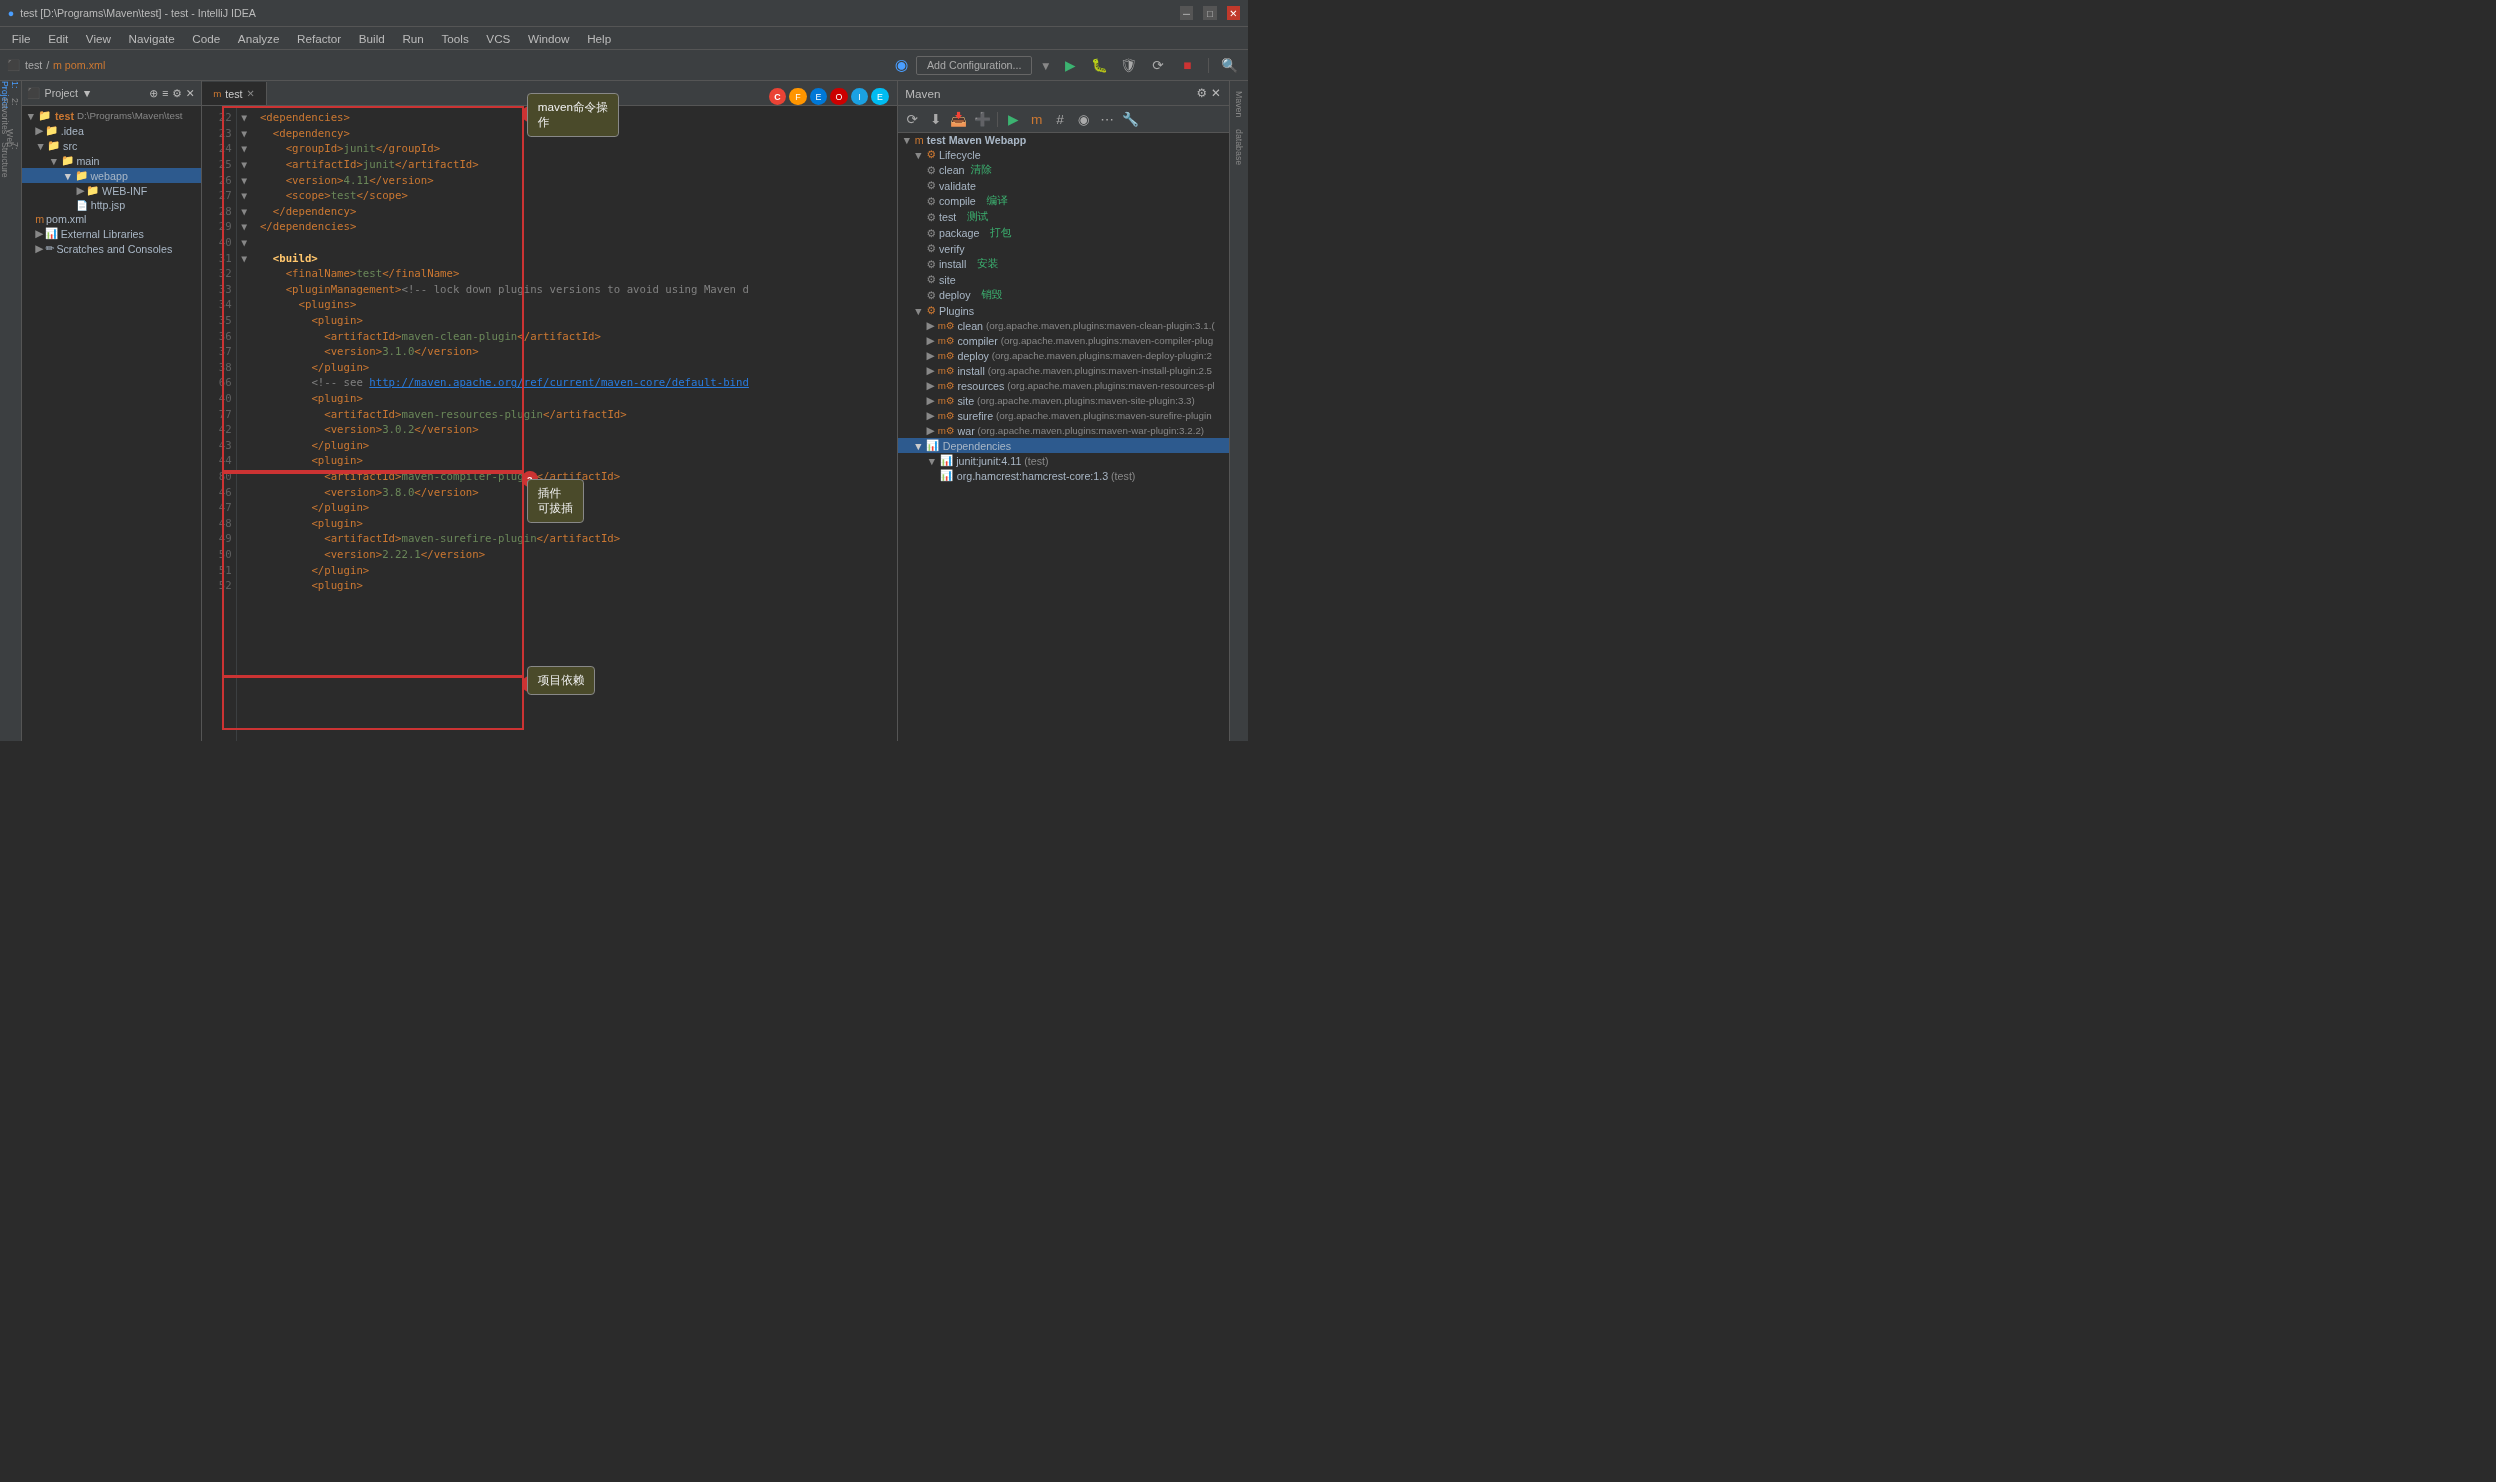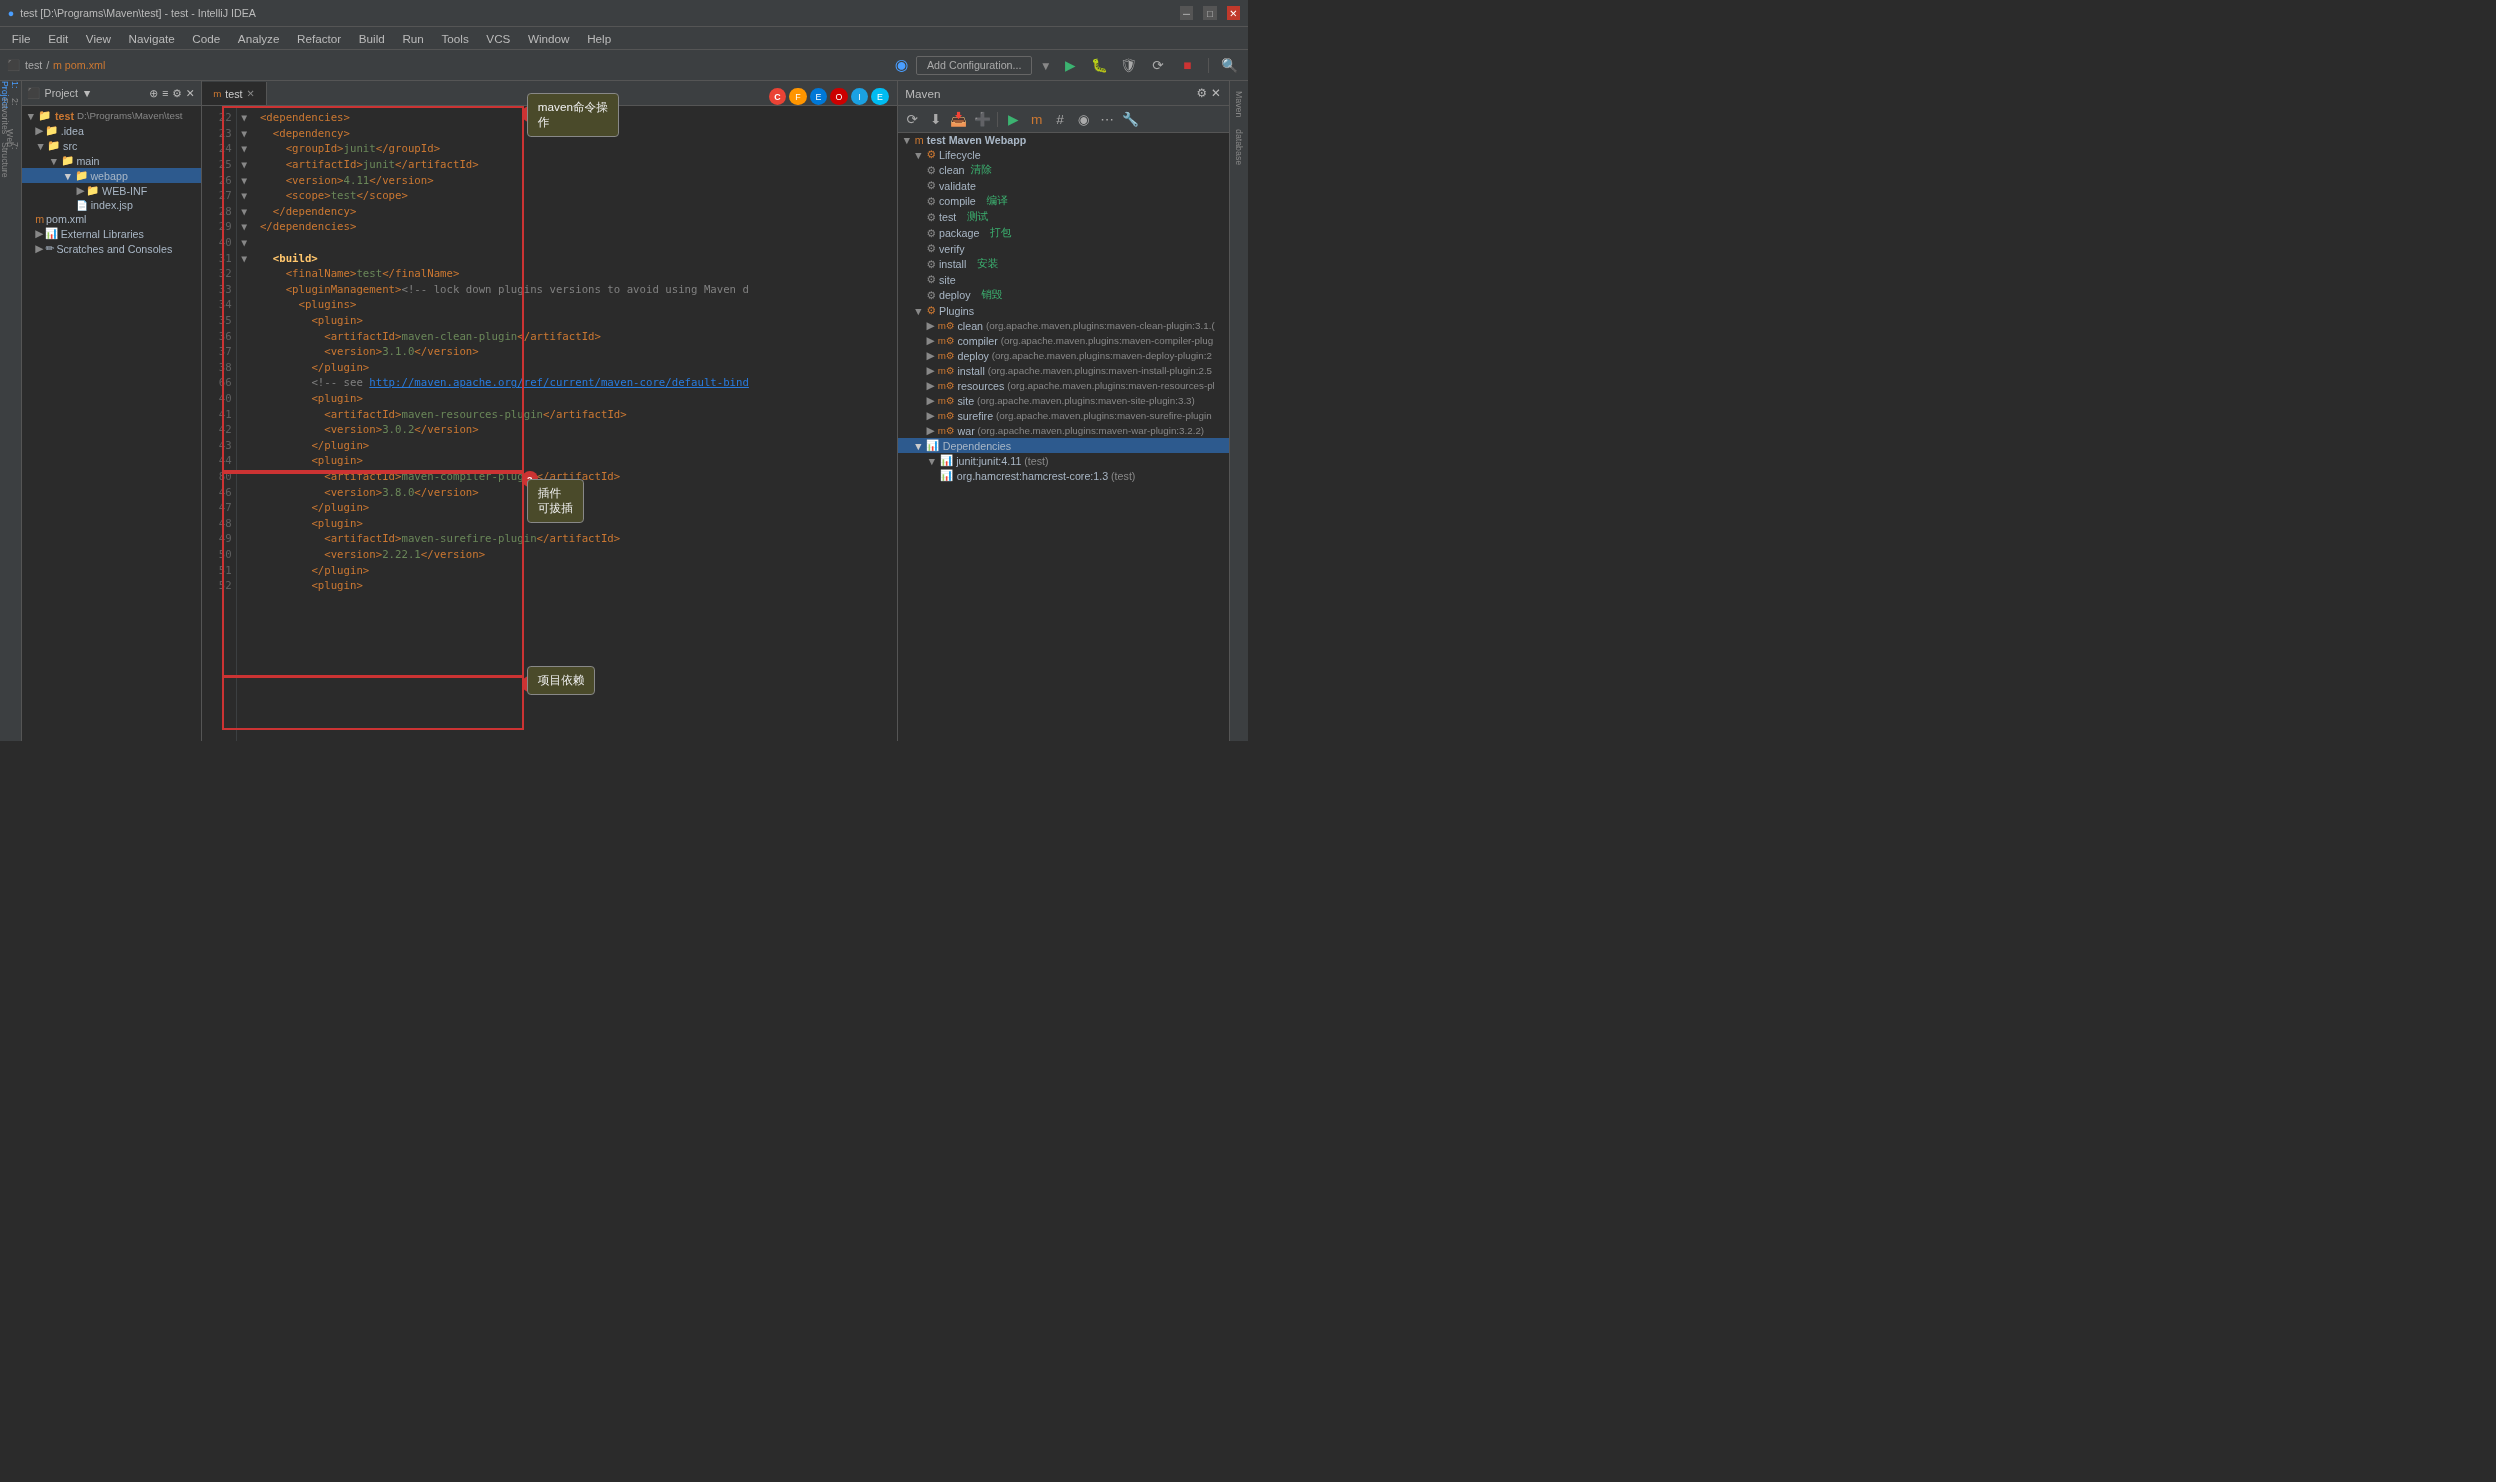--- a/index.html
+++ b/index.html
@@ -448,21 +448,21 @@
       </div>
 
       <div class="tree-item tree-indent-4">
         <span style="color:#888">▶</span>
         <span style="color:#d4a84b">📁</span>
         <span>WEB-INF</span>
       </div>
 
       <div class="tree-item tree-indent-4">
         <span style="color:#cc7832; font-size:9.8px">📄</span>
-        <span style="color:#a9b7c6">index.jsp</span>
+        <span style="color:#a9b7c6">http.jsp</span>
       </div>
 
       <div class="tree-item tree-indent-1">
         <span style="color:#cc7832">m</span>
         <span>pom.xml</span>
       </div>
 
       <div class="tree-item tree-indent-1">
         <span style="color:#888">▶</span>
         <span>📊</span>
@@ -510,21 +510,21 @@
           <div>31</div>
           <div>32</div>
           <div>33</div>
         <div>34</div>
           <div>35</div>
           <div>36</div>
           <div>37</div>
         <div>38</div>
           <div>66</div>
           <div>40</div>
-          <div>41</div>
+          <div>77</div>
         <div>42</div>
           <div>43</div>
           <div>44</div>
           <div>80</div>
         <div>46</div>
           <div>47</div>
           <div>48</div>
           <div>49</div>
         <div>50</div>
           <div>51</div>

